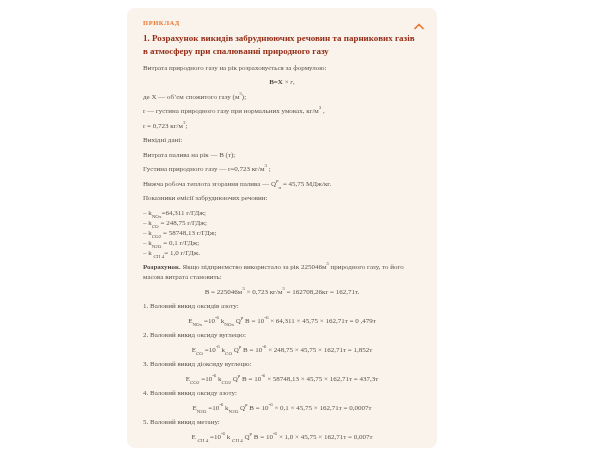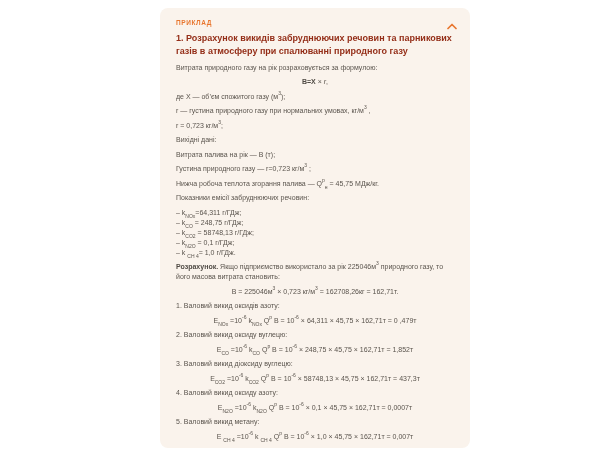--- a/index.html
+++ b/index.html
@@ -3,23 +3,24 @@
 <meta charset="utf-8">
 <style>
   html,body{margin:0;padding:0;}
   body{
     width:600px;height:462px;background:#ffffff;
     font-family:"Liberation Sans","DejaVu Sans",sans-serif;
     -webkit-font-smoothing:antialiased;
     overflow:hidden;
   }
   .card{
-    position:absolute;left:160px;top:8px;width:310px;height:440px;
+    position:absolute;left:127px;top:8px;width:310px;height:440px;
     background:#faf3ec;border-radius:8px;box-sizing:border-box;
     padding:11px 16px 8px 16px;
+    font-family:Liberation Serif, serif;
   }
   .collapse{
     position:absolute;top:8px;right:8px;width:20px;height:20px;
     background:transparent;border:none;padding:0;margin:0;cursor:pointer;
     display:flex;align-items:center;justify-content:center;
   }
   .chev{display:inline-flex;line-height:0;}
   .kicker{
     font-size:6.5px;font-weight:700;letter-spacing:0.09em;
     color:#e8762f;text-transform:uppercase;margin:0 0 6px 0;

